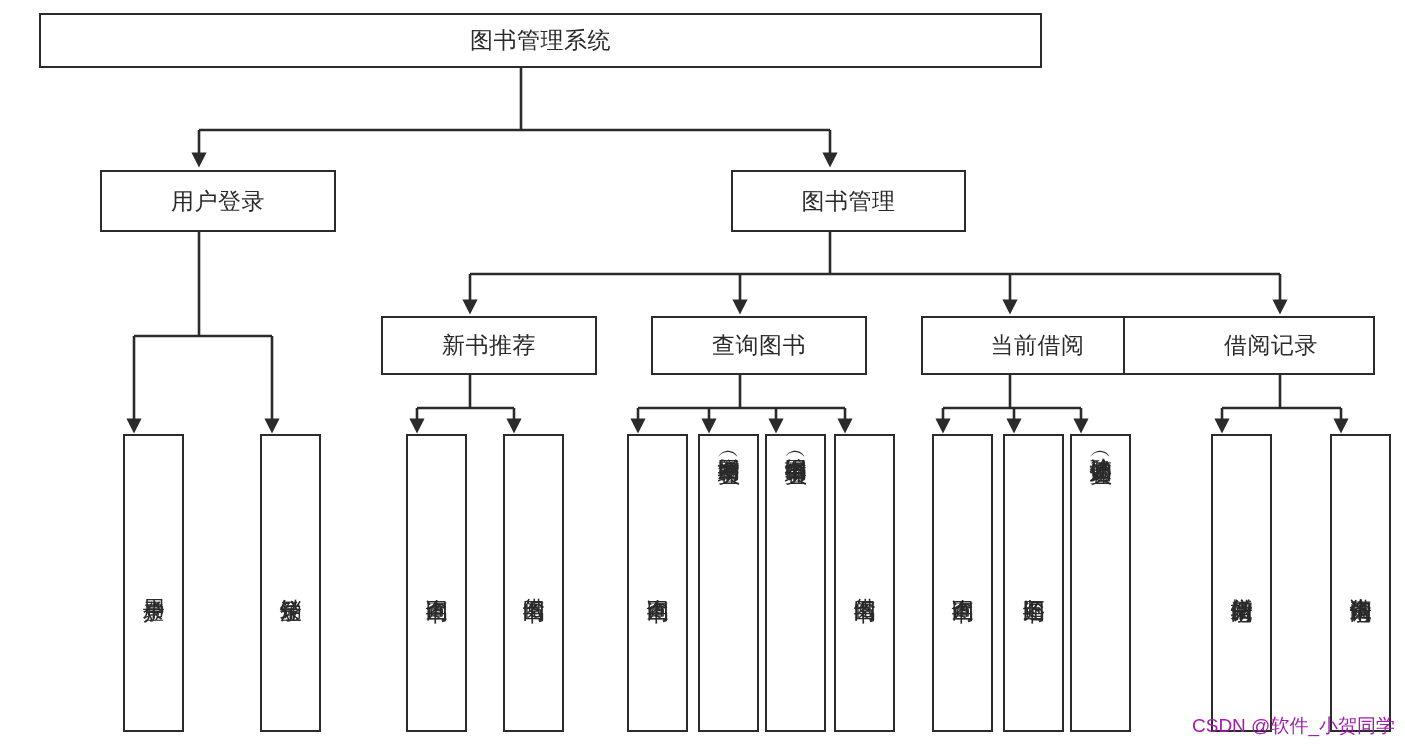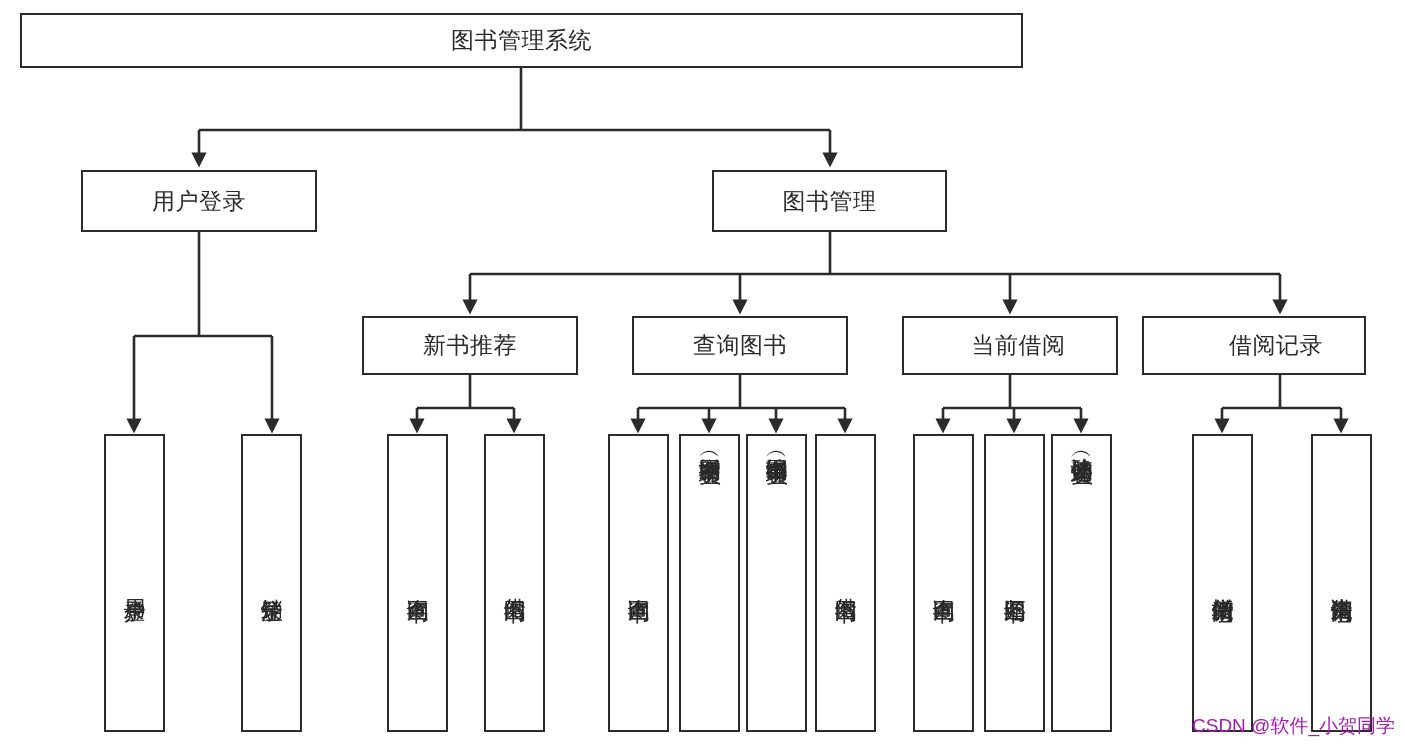--- a/index.html
+++ b/index.html
@@ -26,20 +26,21 @@
   }
   .node {
     position: absolute;
     box-sizing: border-box;
     border: 2.5px solid #2b2b2b;
     background: #ffffff;
     display: flex;
     align-items: center;
     justify-content: center;
     color: #2a2a2a;
+    margin-left: 19px;
   }
   .node-label {
     font-size: 23px;
     line-height: 1.15;
     letter-spacing: 0.5px;
     white-space: nowrap;
   }
   .node-vertical {
     align-items: flex-start;
     justify-content: center;
@@ -134,21 +135,21 @@
 
   <div class="node" style="left:362px; top:316px; width:216px; height:59px;">
     <span class="node-label">新书推荐</span>
   </div>
   <div class="node" style="left:632px; top:316px; width:216px; height:59px;">
     <span class="node-label">查询图书</span>
   </div>
   <div class="node" style="left:902px; top:316px; width:216px; height:59px;padding-left:17px;">
     <span class="node-label">当前借阅</span>
   </div>
-  <div class="node" style="left:1142px; top:316px; width:224px; height:59px;padding-left:44px;">
+  <div class="node" style="left:1104px; top:316px; width:252px; height:59px;padding-left:44px;">
     <span class="node-label">借阅记录</span>
   </div>
 
   <div class="node node-vertical center-v" style="left:104px; top:434px; width:61px; height:298px;">
     <span class="node-label">用户登录</span>
   </div>
   <div class="node node-vertical center-v" style="left:241px; top:434px; width:61px; height:298px;">
     <span class="node-label">注销登录</span>
   </div>
 

